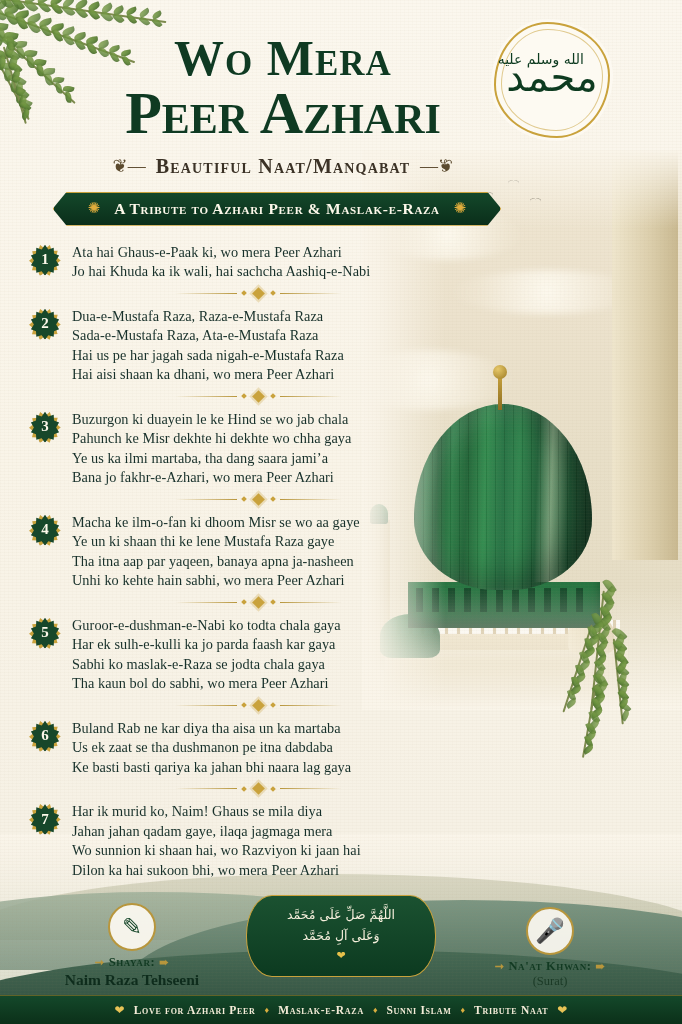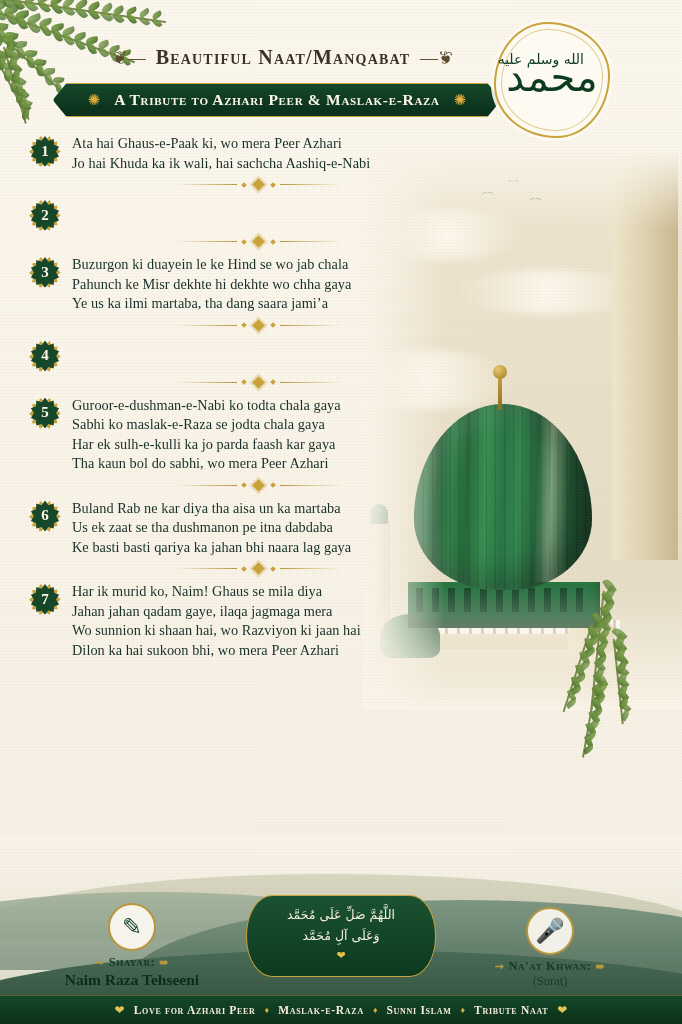--- a/index.html
+++ b/index.html
@@ -562,20 +562,24 @@
 
   <div class="medallion">
     <div class="frame"></div>
     <div class="calligraphy">
       <span>محمد</span>
       <small>الله وسلم عليه</small>
     </div>
   </div>
 
   <div class="header">
+    <div class="title-block">
+      <div class="title-1">Wo Mera</div>
+      <div class="title-2">Peer Azhari</div>
+    </div>
     <div class="subtitle-row">
       <span class="flourish">❦—</span>
       <span class="subtitle">Beautiful Naat/Manqabat</span>
       <span class="flourish flip">❦—</span>
     </div>
     <div class="ribbon-wrap">
       <div class="ribbon">
         <span class="rosette">✺</span>
         <span class="ribbon-text">A Tribute to Azhari Peer &amp; Maslak-e-Raza</span>
         <span class="rosette">✺</span>
@@ -601,71 +605,84 @@
         <span class="gem"></span>
         <span class="dot"></span>
         <span class="bar right"></span>
       </div>
       <div class="verse">
         <div class="badge">
           <div class="star gold"></div>
           <div class="star green"></div>
           <div class="num">2</div>
         </div>
+        <div class="lines">
+          <div class="line">Dua-e-Mustafa Raza, Raza-e-Mustafa Raza</div>
+          <div class="line">Sada-e-Mustafa Raza, Ata-e-Mustafa Raza</div>
+          <div class="line">Hai us pe har jagah sada nigah-e-Mustafa Raza</div>
+          <div class="line">Hai aisi shaan ka dhani, wo mera Peer Azhari</div>
+        </div>
       </div>
       <div class="sep">
         <span class="bar"></span>
         <span class="dot"></span>
         <span class="gem"></span>
         <span class="dot"></span>
         <span class="bar right"></span>
       </div>
       <div class="verse">
         <div class="badge">
           <div class="star gold"></div>
           <div class="star green"></div>
           <div class="num">3</div>
         </div>
         <div class="lines">
           <div class="line">Buzurgon ki duayein le ke Hind se wo jab chala</div>
           <div class="line">Pahunch ke Misr dekhte hi dekhte wo chha gaya</div>
           <div class="line">Ye us ka ilmi martaba, tha dang saara jami’a</div>
+          <div class="line">Bana jo fakhr-e-Azhari, wo mera Peer Azhari</div>
         </div>
       </div>
       <div class="sep">
         <span class="bar"></span>
         <span class="dot"></span>
         <span class="gem"></span>
         <span class="dot"></span>
         <span class="bar right"></span>
       </div>
       <div class="verse">
         <div class="badge">
           <div class="star gold"></div>
           <div class="star green"></div>
           <div class="num">4</div>
         </div>
+        <div class="lines">
+          <div class="line">Macha ke ilm-o-fan ki dhoom Misr se wo aa gaye</div>
+          <div class="line">Ye un ki shaan thi ke lene Mustafa Raza gaye</div>
+          <div class="line">Tha itna aap par yaqeen, banaya apna ja-nasheen</div>
+          <div class="line">Unhi ko kehte hain sabhi, wo mera Peer Azhari</div>
+        </div>
       </div>
       <div class="sep">
         <span class="bar"></span>
         <span class="dot"></span>
         <span class="gem"></span>
         <span class="dot"></span>
         <span class="bar right"></span>
       </div>
       <div class="verse">
         <div class="badge">
           <div class="star gold"></div>
           <div class="star green"></div>
           <div class="num">5</div>
         </div>
         <div class="lines">
           <div class="line">Guroor-e-dushman-e-Nabi ko todta chala gaya</div>
+          <div class="line">Har ek sulh-e-kulli ka jo parda faash kar gaya</div>
           <div class="line">Sabhi ko maslak-e-Raza se jodta chala gaya</div>
-          <div class="line">Har ek sulh-e-kulli ka jo parda faash kar gaya</div>
           <div class="line">Tha kaun bol do sabhi, wo mera Peer Azhari</div>
         </div>
       </div>
       <div class="sep">
         <span class="bar"></span>
         <span class="dot"></span>
         <span class="gem"></span>
         <span class="dot"></span>
         <span class="bar right"></span>
       </div>

